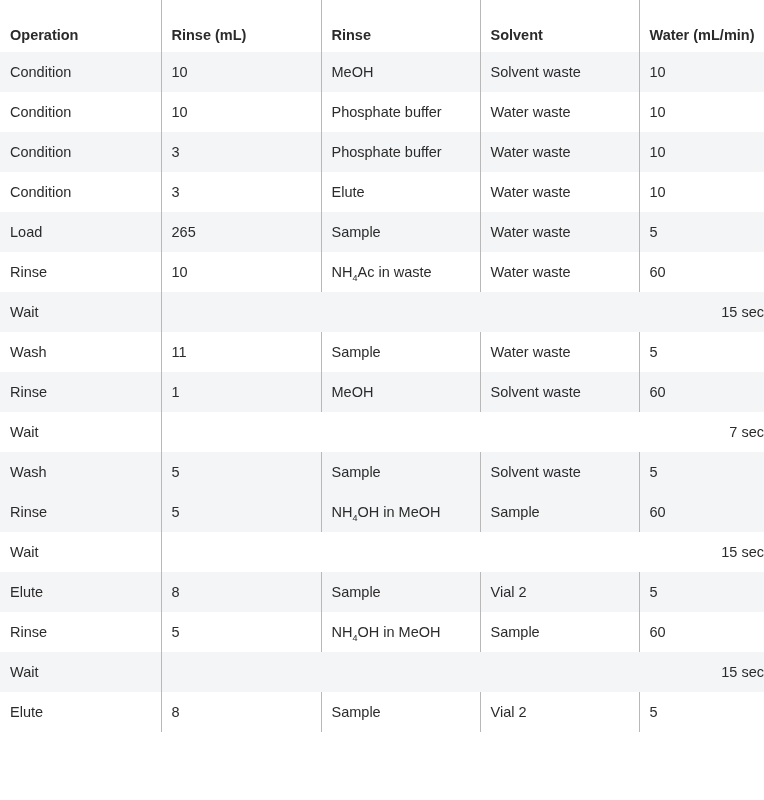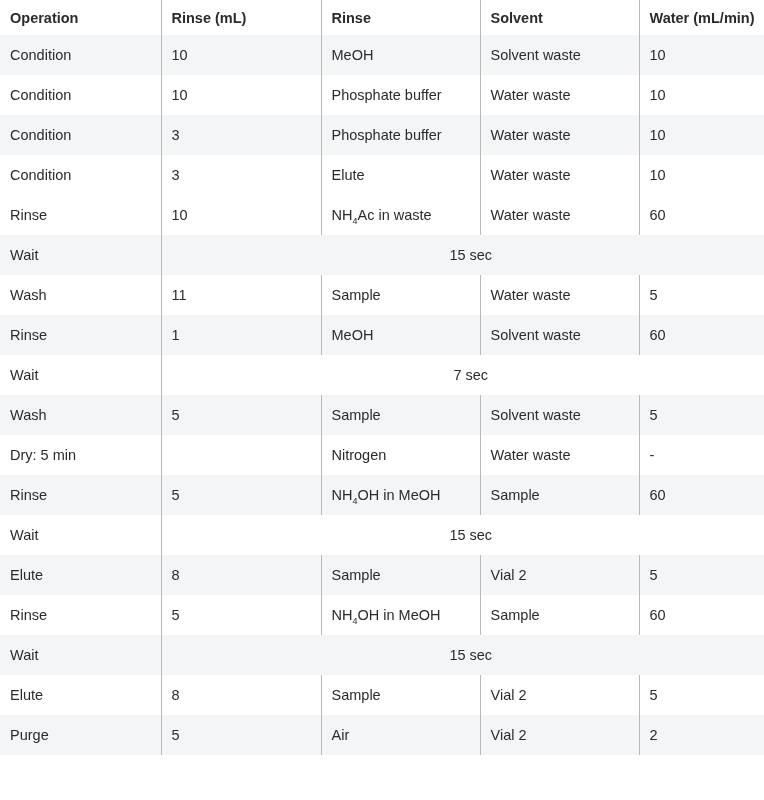--- a/index.html
+++ b/index.html
@@ -1,24 +1,24 @@
 <!DOCTYPE html>
 <html><head>
 <meta charset="utf-8">
 <style>
   html, body { margin:0; padding:0; background:#ffffff; }
   body { width:764px; height:800px; overflow:hidden; font-family:"Liberation Sans", sans-serif; color:#2b2b2b; }
   table { border-collapse:collapse; width:764px; table-layout:fixed; font-size:14.5px; }
   col.c1 { width:161px; } col.c2 { width:160px; } col.c3 { width:159px; } col.c4 { width:159px; } col.c5 { width:125px; }
-  th { text-align:left; font-weight:bold; height:35px; padding:0 0 0 10px; vertical-align:middle; background:#ffffff; color:#2b2b2b; }
+  th { text-align:left; font-weight:bold; height:35px; padding:17px 0 0 10px; vertical-align:middle; background:#ffffff; color:#2b2b2b; }
   td { height:40px; padding:0 0 0 10px; vertical-align:middle; }
   th + th, td + td { border-left:1px solid #b8b8b8; }
   tr.odd td { background:#f4f5f7; }
   tr.even td { background:#ffffff; }
-  td.span { text-align:center; padding-left:16px; }
+  td.span { text-align:right; padding-left:16px; }
   sub { font-size:9px; vertical-align:-4px; line-height:0; }
 </style>
 </head>
 <body>
 
 <table>
   <colgroup>
       <col class="c1">
       <col class="c2">
       <col class="c3">
@@ -56,20 +56,27 @@
         <td>Water waste</td>
         <td>10</td>
       </tr>
       <tr class="even">
         <td>Condition</td>
         <td>3</td>
         <td>Elute</td>
         <td>Water waste</td>
         <td>10</td>
       </tr>
+      <tr class="odd">
+        <td>Load</td>
+        <td>265</td>
+        <td>Sample</td>
+        <td>Water waste</td>
+        <td>5</td>
+      </tr>
       <tr class="even">
         <td>Rinse</td>
         <td>10</td>
         <td><span>NH</span><sub>4</sub><span>Ac in waste</span></td>
         <td>Water waste</td>
         <td>60</td>
       </tr>
       <tr class="odd">
         <td>Wait</td>
         <td colspan="4" class="span">15 sec</td>
@@ -91,27 +98,20 @@
       <tr class="even">
         <td>Wait</td>
         <td colspan="4" class="span">7 sec</td>
       </tr>
       <tr class="odd">
         <td>Wash</td>
         <td>5</td>
         <td>Sample</td>
         <td>Solvent waste</td>
         <td>5</td>
-      </tr>
-      <tr class="even">
-        <td>Dry: 5 min</td>
-        <td></td>
-        <td>Nitrogen</td>
-        <td>Water waste</td>
-        <td>-</td>
       </tr>
       <tr class="odd">
         <td>Rinse</td>
         <td>5</td>
         <td><span>NH</span><sub>4</sub><span>OH in MeOH</span></td>
         <td>Sample</td>
         <td>60</td>
       </tr>
       <tr class="even">
         <td>Wait</td>
@@ -135,21 +135,14 @@
         <td>Wait</td>
         <td colspan="4" class="span">15 sec</td>
       </tr>
       <tr class="even">
         <td>Elute</td>
         <td>8</td>
         <td>Sample</td>
         <td>Vial 2</td>
         <td>5</td>
       </tr>
-      <tr class="odd">
-        <td>Purge</td>
-        <td>5</td>
-        <td>Air</td>
-        <td>Vial 2</td>
-        <td>2</td>
-      </tr>
     </tbody>
 </table>
 
 </body></html>

